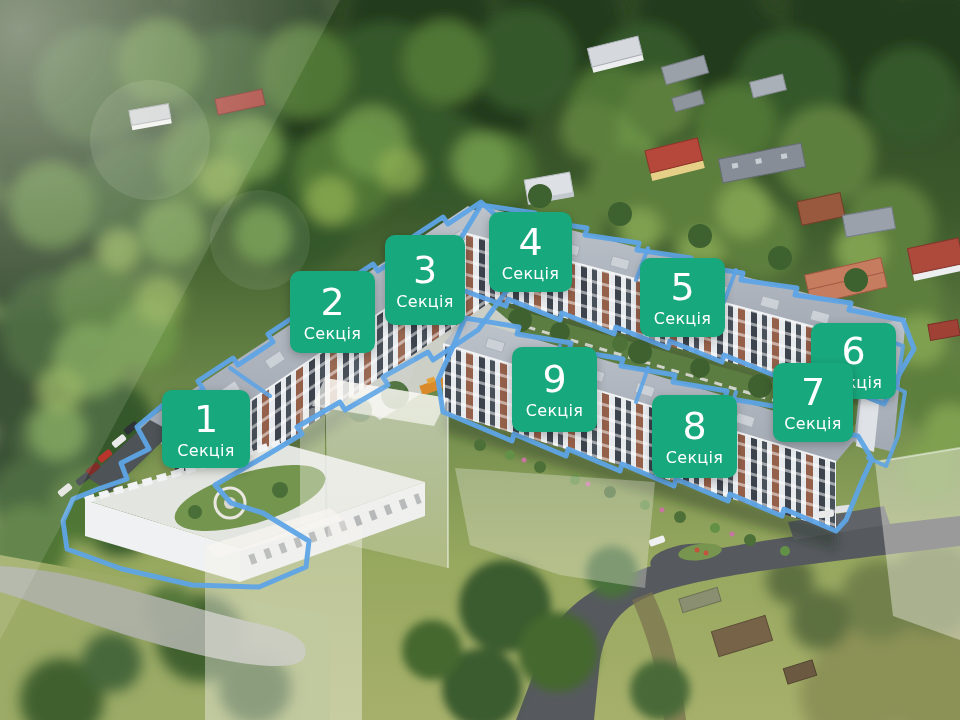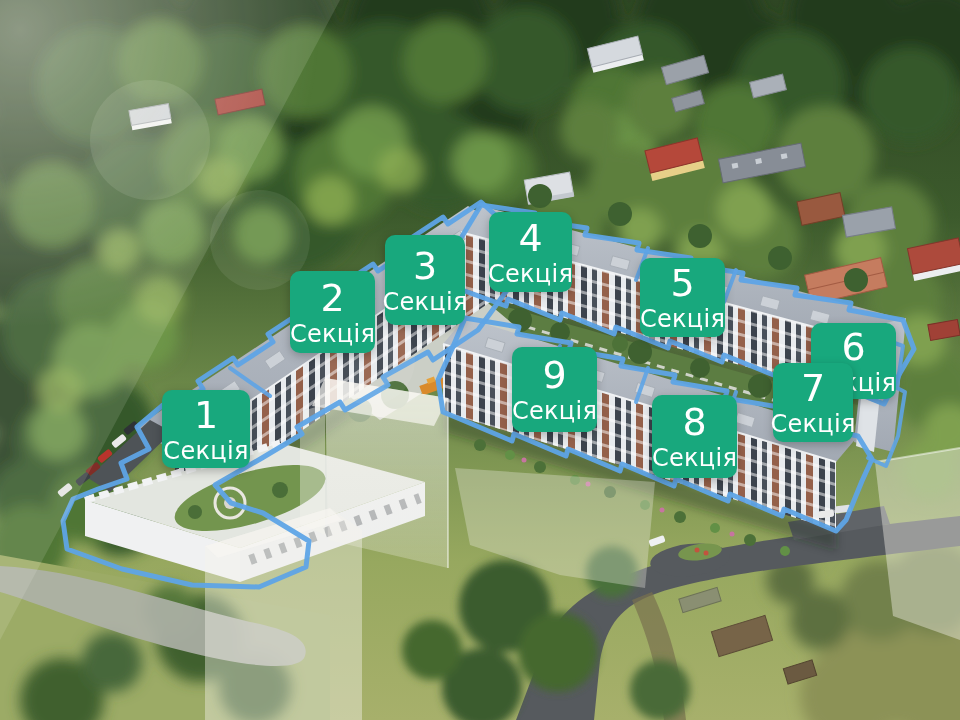--- a/index.html
+++ b/index.html
@@ -11,21 +11,21 @@
   }
   .stage svg{position:absolute;left:0;top:0;}
   .badge{
     position:absolute;display:flex;flex-direction:column;align-items:center;
     justify-content:center;gap:5px;
     background:var(--badge-green,#18a87d);color:var(--badge-text,#fff);
     border-radius:10px;box-shadow:0 3px 10px rgba(0,0,0,.25);
     cursor:pointer;user-select:none;
   }
   .badge-number{font-size:38px;line-height:1;font-weight:400;}
-  .badge-label{font-size:24px;line-height:1;font-weight:400;letter-spacing:.3px;}
+  .badge-label{font-size:16px;line-height:1;font-weight:400;letter-spacing:.3px;}
   .outline{stroke:var(--outline-blue,#5ea4e6);fill:none;stroke-width:5;
     stroke-linejoin:round;stroke-linecap:round;opacity:.95;}
   .outline-thin{stroke:var(--outline-blue,#5ea4e6);fill:none;stroke-width:4;
     stroke-linejoin:round;stroke-linecap:round;opacity:.9;}
 </style>
 </head>
 <body>
 
 <div class="stage">
 <svg width="960" height="720" viewBox="0 0 960 720">

